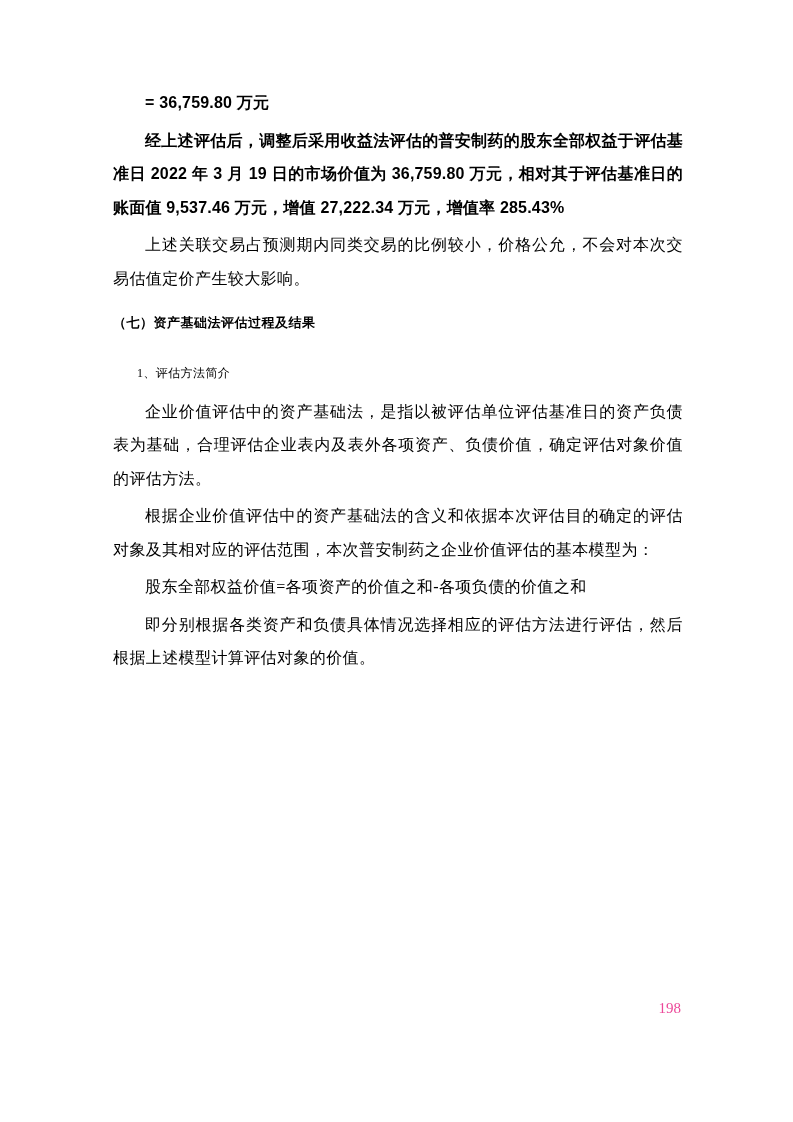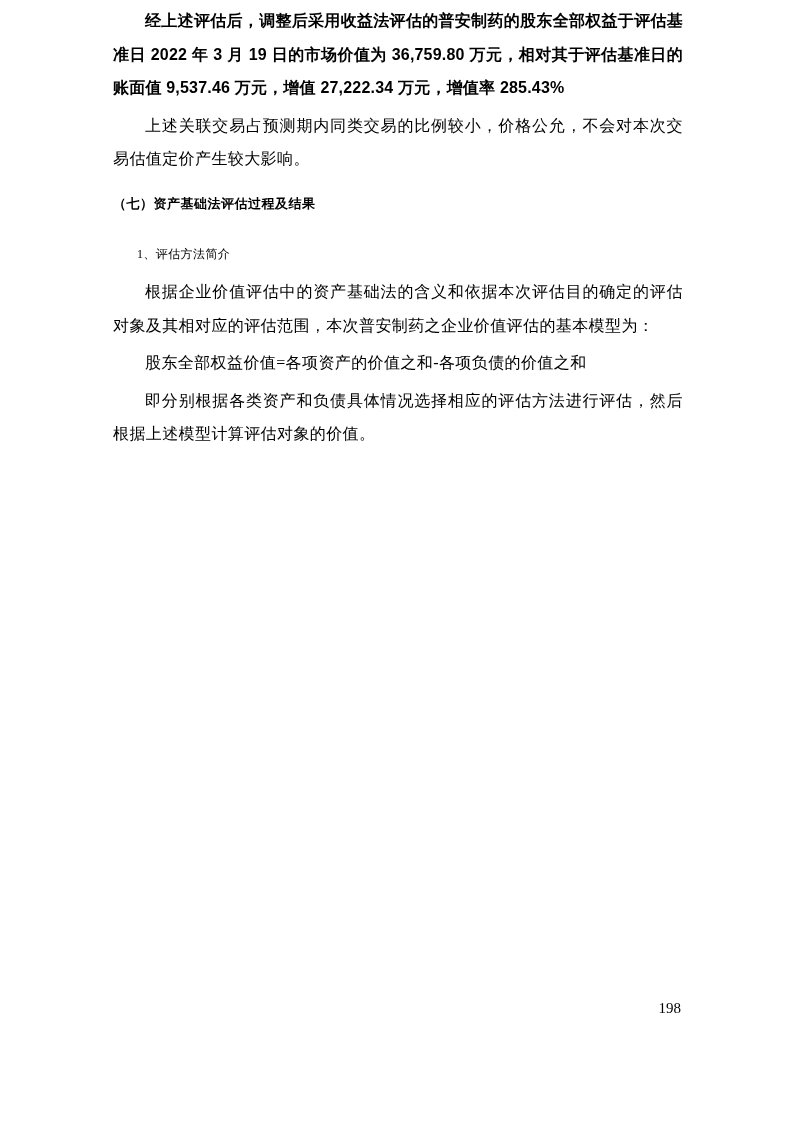--- a/index.html
+++ b/index.html
@@ -58,40 +58,42 @@
   }
   .single-line {
     text-align: left;
   }
   .page-number {
     position: absolute;
     top: 1000px;
     right: 112px;
     font-family: "Liberation Serif", "DejaVu Serif", serif;
     font-size: 15px;
-    color: #000000;
+    color: #ec4899;
   }
 </style>
 </head>
 <body>
 
 <div class="page">
   <div class="content">
 
+    <p class="body-para bold-para first-block single-line">= 36,759.80 万元</p>
 
     <p class="body-para bold-para">经上述评估后，调整后采用收益法评估的普安制药的股东全部权益于评估基准日 2022 年 3 月 19 日的市场价值为 36,759.80 万元，相对其于评估基准日的账面值 9,537.46 万元，增值 27,222.34 万元，增值率 285.43%</p>
 
 
 
     <p class="body-para">上述关联交易占预测期内同类交易的比例较小，价格公允，不会对本次交易估值定价产生较大影响。</p>
 
     <h2 class="section-heading">（七）资产基础法评估过程及结果</h2>
 
     <p class="subsection-heading">1、评估方法简介</p>
 
+    <p class="body-para">企业价值评估中的资产基础法，是指以被评估单位评估基准日的资产负债表为基础，合理评估企业表内及表外各项资产、负债价值，确定评估对象价值的评估方法。</p>
 
     <p class="body-para">根据企业价值评估中的资产基础法的含义和依据本次评估目的确定的评估对象及其相对应的评估范围，本次普安制药之企业价值评估的基本模型为：</p>
 
     <p class="body-para single-line">股东全部权益价值=各项资产的价值之和-各项负债的价值之和</p>
 
     <p class="body-para">即分别根据各类资产和负债具体情况选择相应的评估方法进行评估，然后根据上述模型计算评估对象的价值。</p>
 
   </div>
 
   <div class="page-number">198</div>

